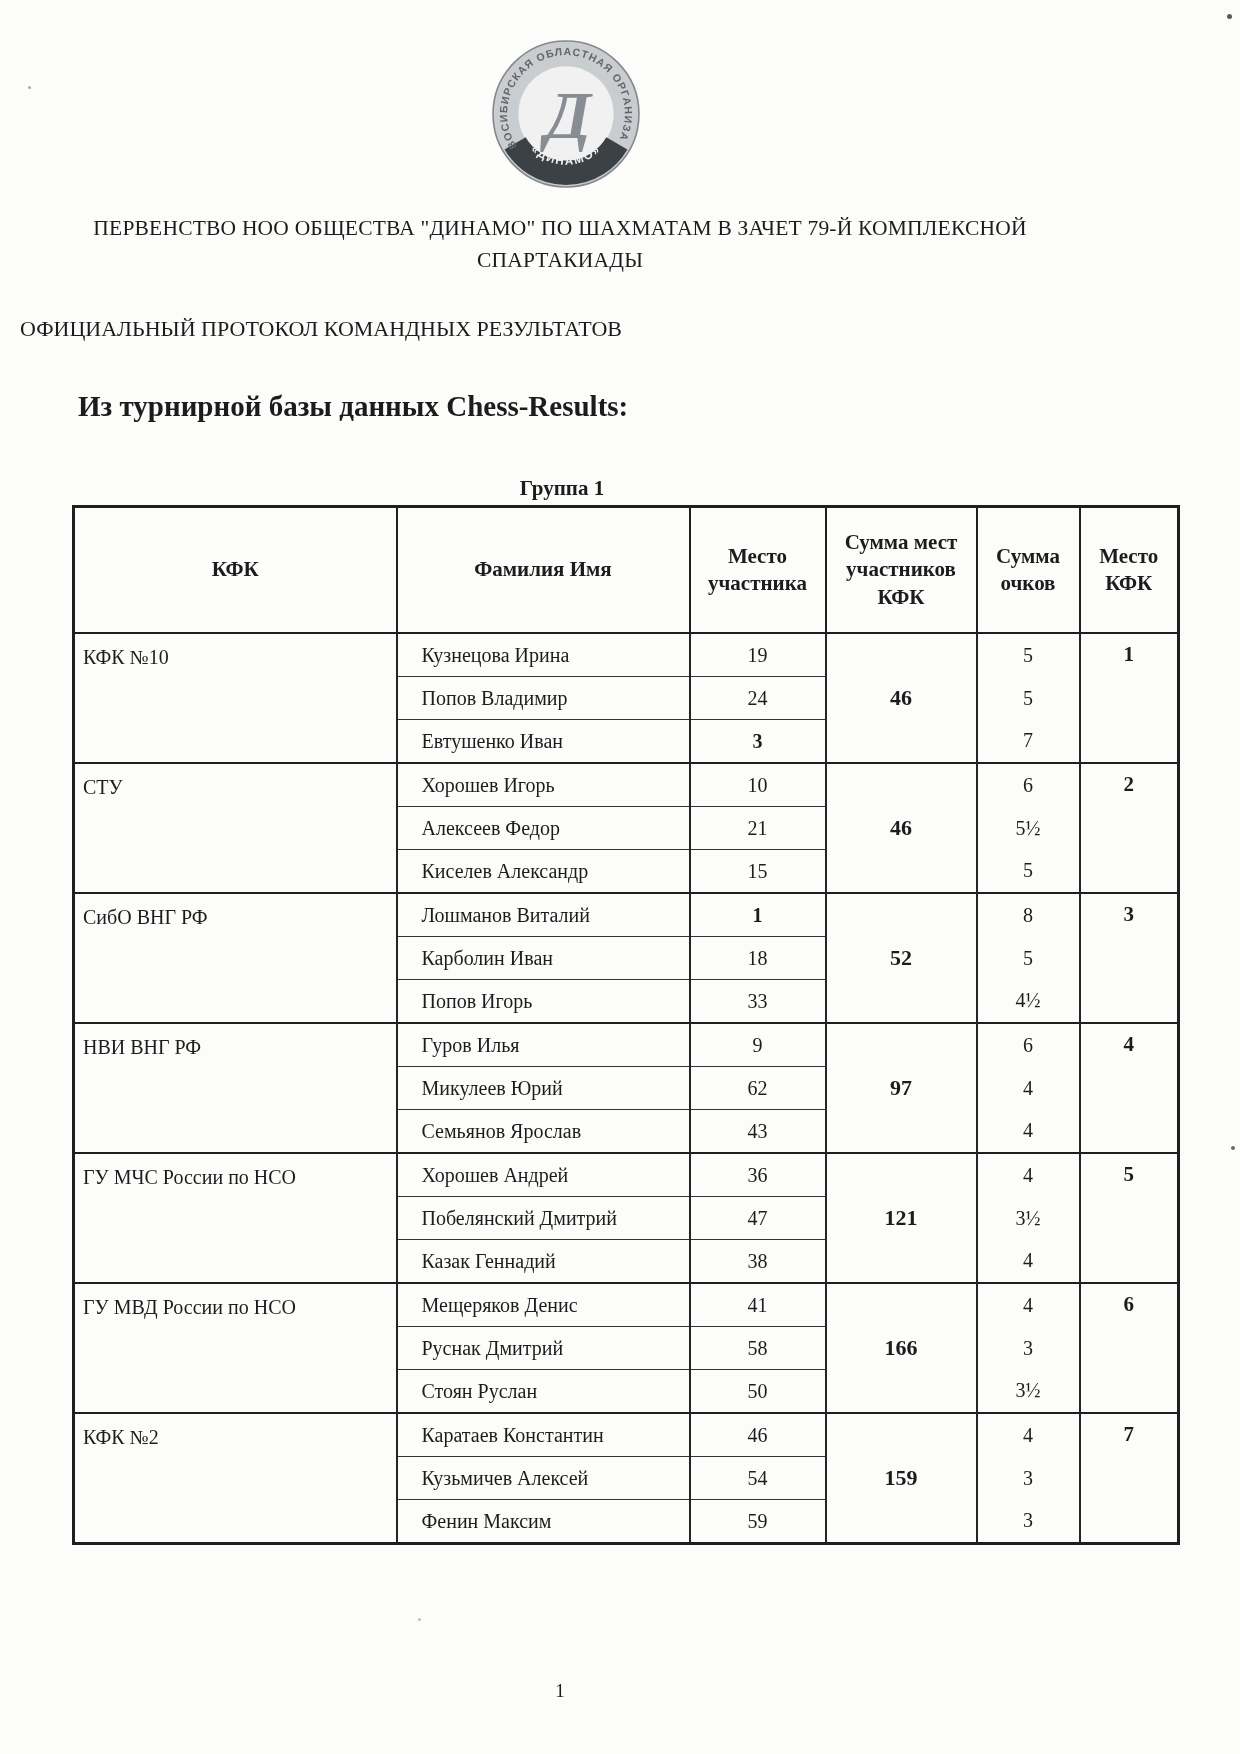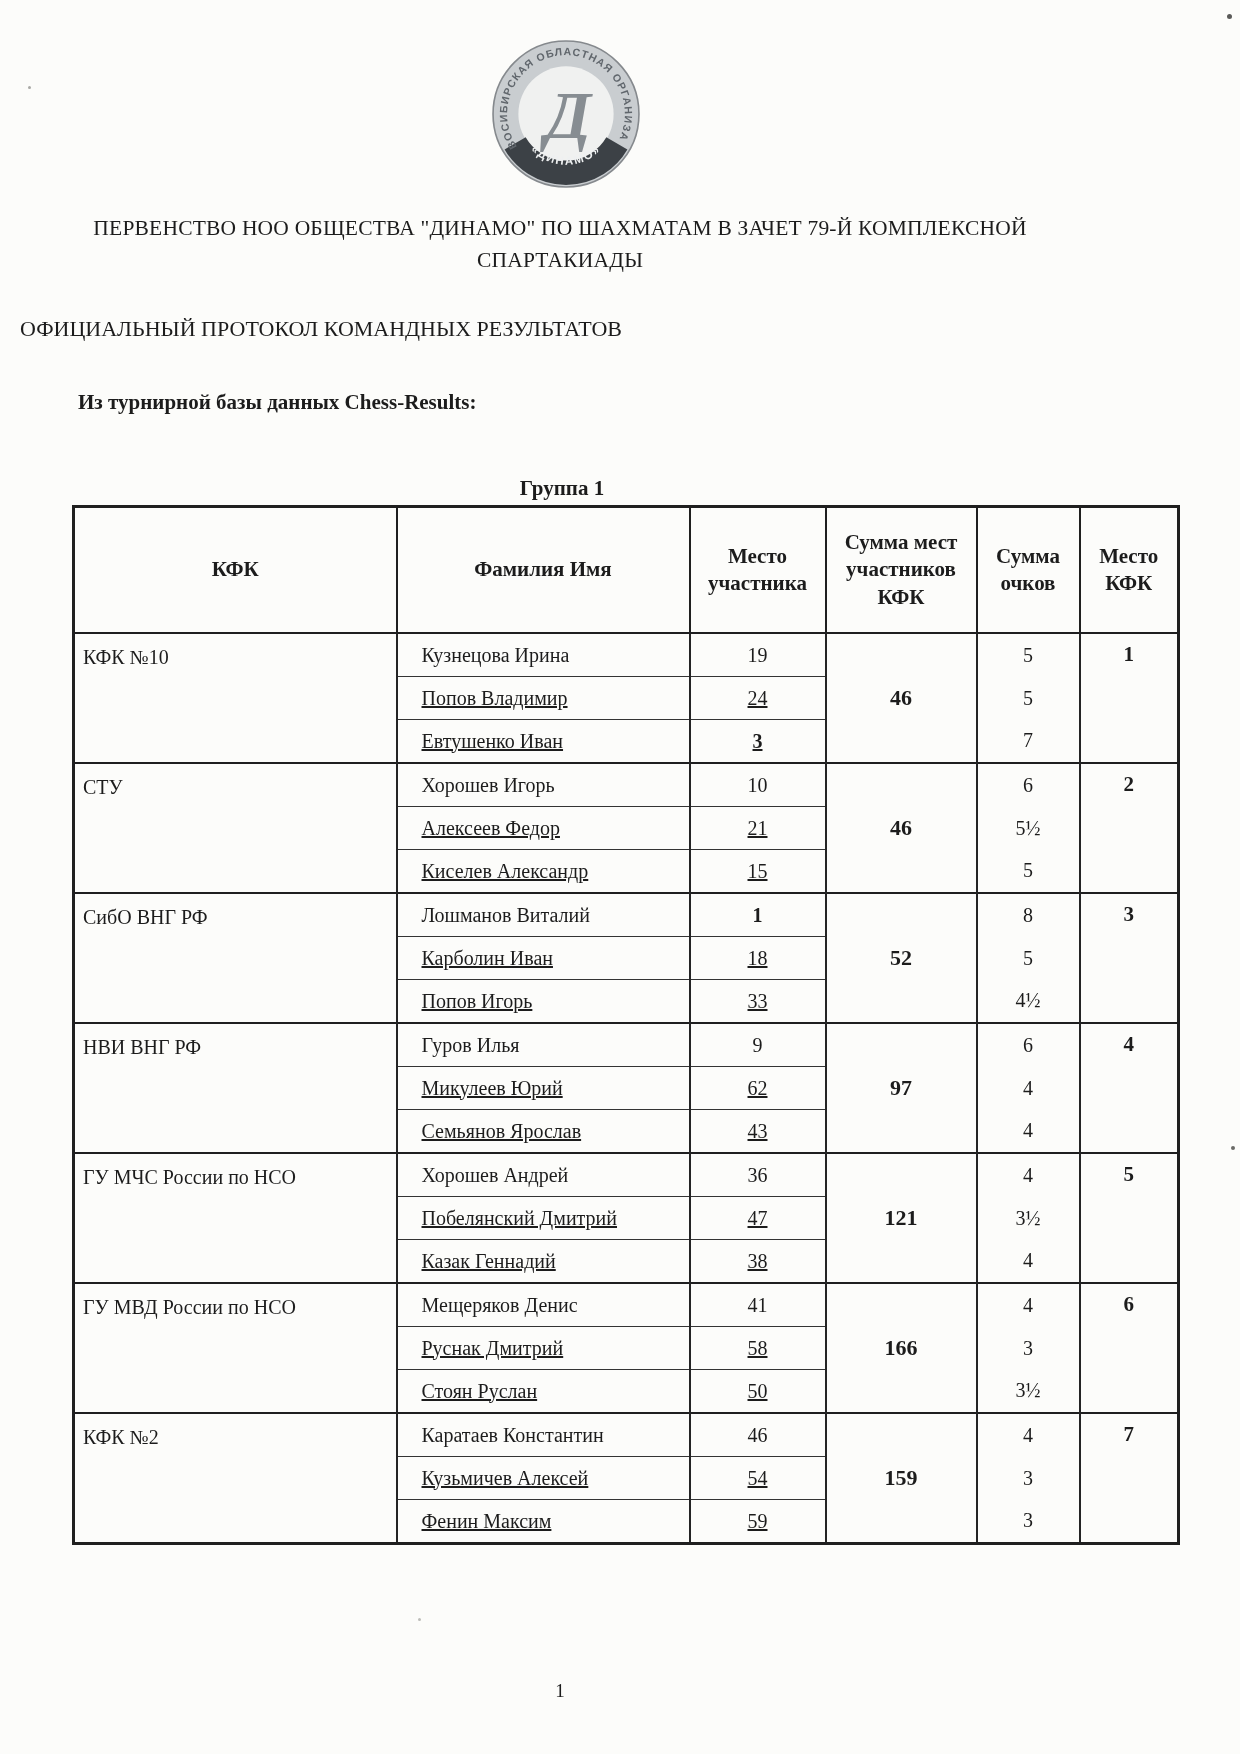--- a/index.html
+++ b/index.html
@@ -16,21 +16,21 @@
     position:absolute;left:20px;top:212px;width:1080px;
     text-align:center;font-size:21.5px;line-height:1.5;
     letter-spacing:.2px;
   }
   .doc-subtitle{
     position:absolute;left:20px;top:316px;width:1080px;
     font-size:22px;
   }
   .source-label{
     position:absolute;left:78px;top:390px;
-    font-size:21px;font-weight:bold;
+    font-size:29px;font-weight:bold;
   }
   .source-url{
     position:absolute;left:78px;top:422px;
     font-size:21.5px;text-decoration:underline;
   }
   .table-caption{
     position:absolute;left:72px;top:476px;width:980px;
     text-align:center;font-size:21px;font-weight:bold;
   }
   table.results{
@@ -51,21 +51,21 @@
     height:124px;vertical-align:middle;
     font-size:21px;font-weight:bold;line-height:1.3;
     padding:0 4px;
   }
   td{
     border-left:2px solid #242424;border-right:2px solid #242424;
     border-top:none;border-bottom:none;
     height:42px;padding:0 8px;
   }
   tr.group-start td{border-top:2.5px solid #1f1f1f;}
-  td.inner-sep{border-top:1.5px solid #333;text-decoration:underline;}
+  td.inner-sep{border-top:1.5px solid #333;}
   td.no-top{border-top:none;}
   td.cell-team{vertical-align:top;padding-top:12px;text-align:left;}
   td.cell-name{text-align:left;padding-left:24px;}
   td.cell-place{text-align:center;}
   td.cell-sum{text-align:center;font-weight:bold;font-size:22px;}
   td.cell-pts{text-align:center;}
   td.cell-tplace{text-align:center;vertical-align:top;padding-top:8px;font-weight:bold;font-size:21px;}
   td.bold{font-weight:bold;}
   .page-number{
     position:absolute;left:20px;top:1680px;width:1080px;

